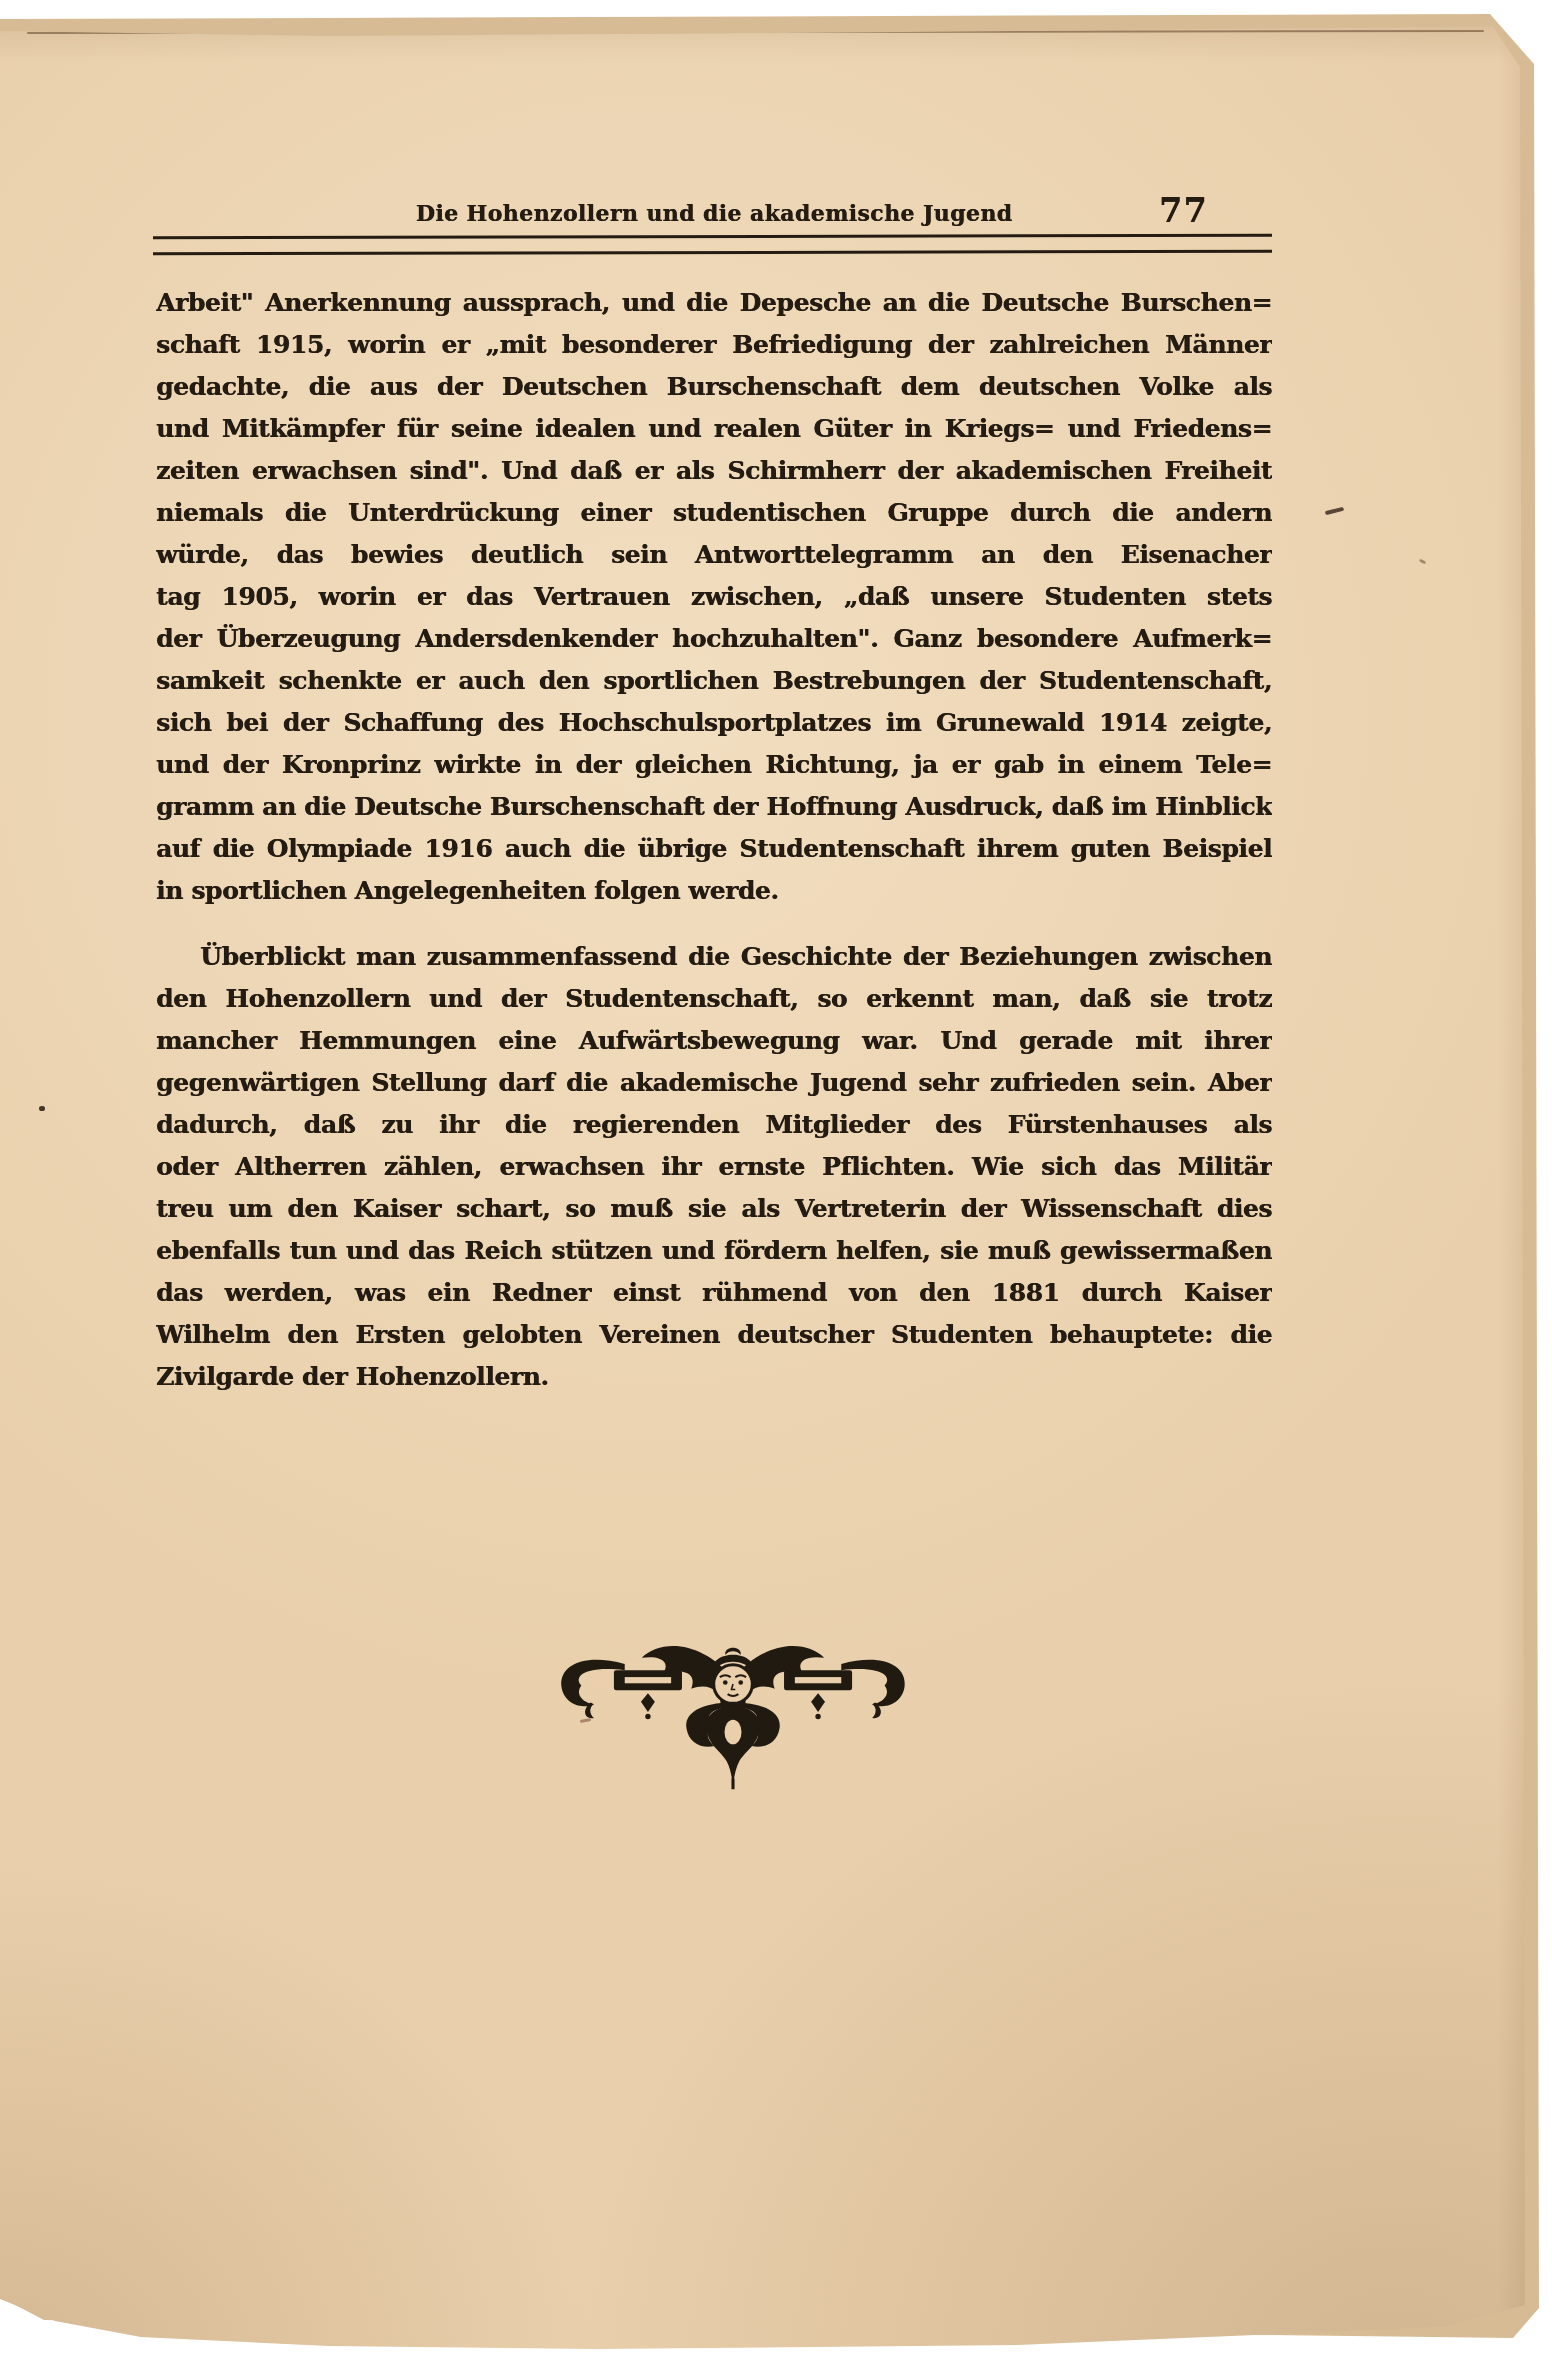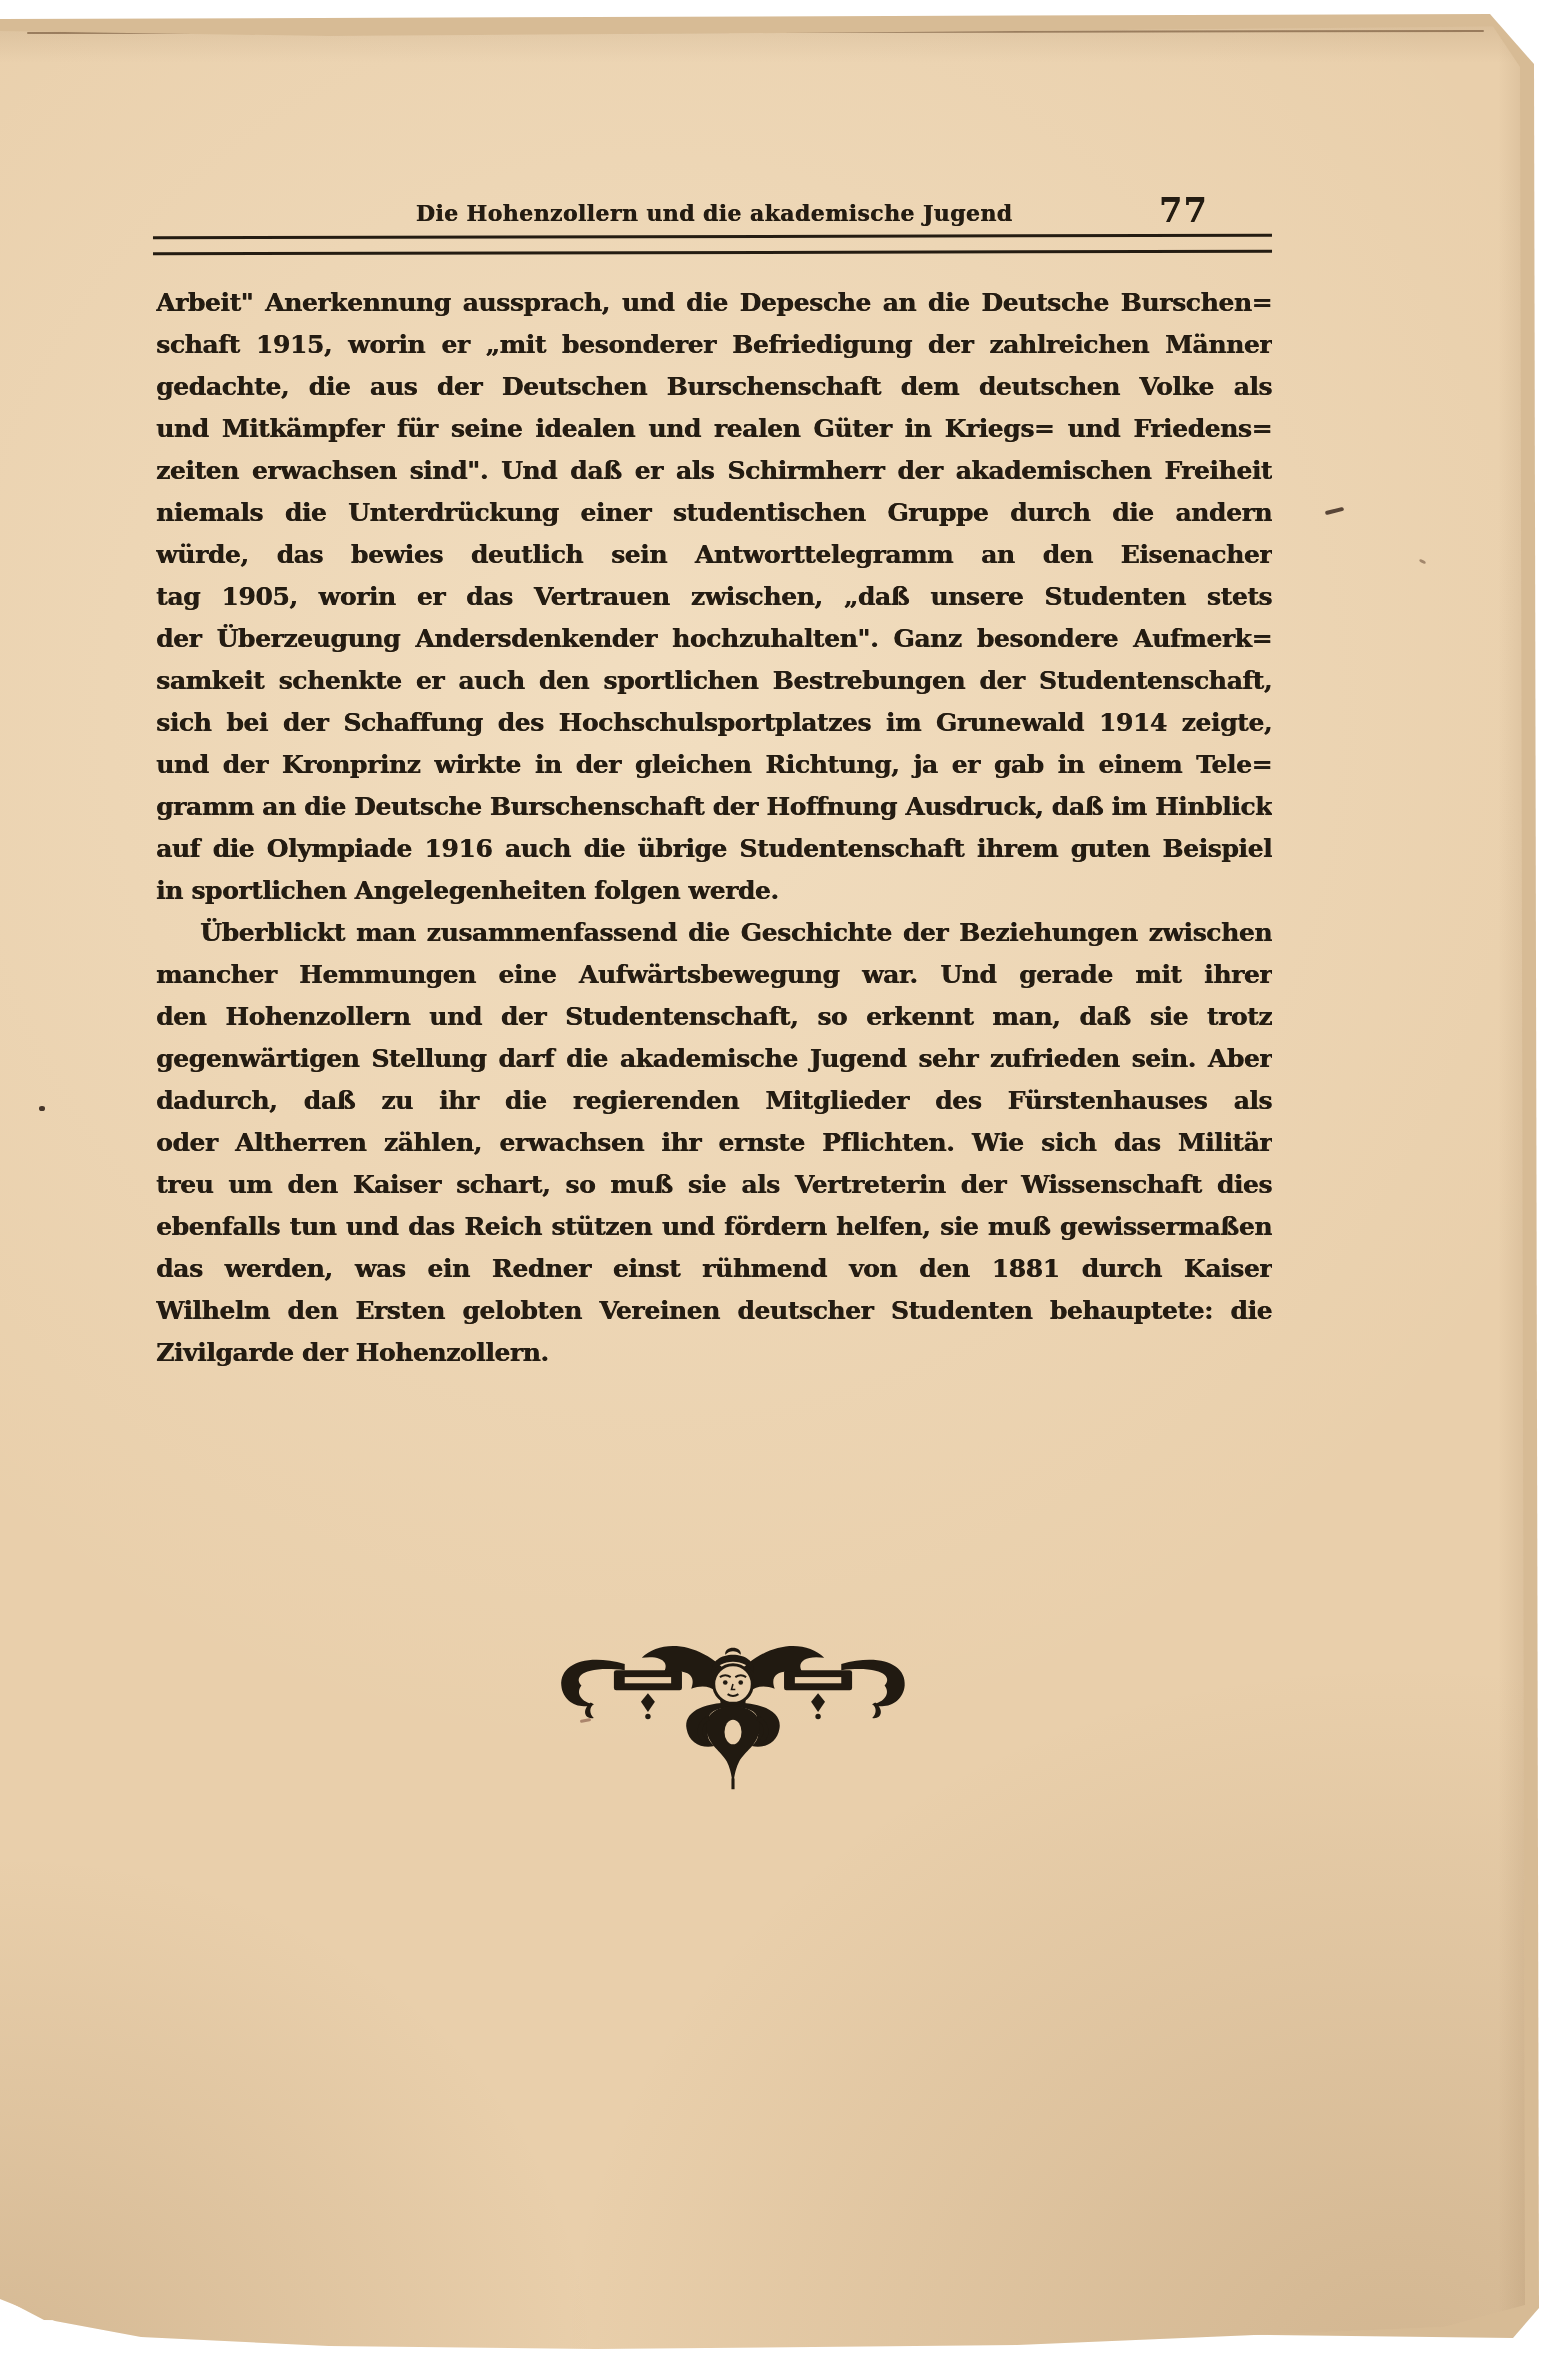--- a/index.html
+++ b/index.html
@@ -54,21 +54,21 @@
   .textblock {
     position:absolute; left:156px; top:282px; width:1116px;
     font-size:25px; letter-spacing:-0.4px; font-weight:bold;
   }
   .tline {
     height:42px; line-height:42px;
     text-align:justify; text-align-last:justify;
     overflow:hidden; white-space:normal;
   }
   .tline.last { text-align-last:left; }
-  .tline.indent { text-indent:44px; }
+  .tline.indent { text-indent:44px;margin-top:24px; }
 
   .vignette { position:absolute; left:547px; top:1616px; }
 
   
   .mark-dash {
     position:absolute; left:1325px; top:509px; width:19px; height:3.9px;
     background:#3f2d22; border-radius:2.3px; transform:rotate(-14deg); opacity:0.85;
   }
   .speck1 { position:absolute; left:39px;  top:1106px; width:5.5px;  height:4.7px; background:#46362a; border-radius:50%; }
   .speck2 { position:absolute; left:1419px; top:560px; width:7px;  height:3.1px; background:rgba(90,60,40,0.5); border-radius:50%; transform:rotate(30deg); }
@@ -97,22 +97,22 @@
     <div class="tline">würde, das bewies deutlich sein Antworttelegramm an den Eisenacher Studenten=</div>
     <div class="tline">tag 1905, worin er das Vertrauen zwischen, „daß unsere Studenten stets</div>
     <div class="tline">der Überzeugung Andersdenkender hochzuhalten". Ganz besondere Aufmerk=</div>
     <div class="tline">samkeit schenkte er auch den sportlichen Bestrebungen der Studentenschaft, wie</div>
     <div class="tline">sich bei der Schaffung des Hochschulsportplatzes im Grunewald 1914 zeigte,</div>
     <div class="tline">und der Kronprinz wirkte in der gleichen Richtung, ja er gab in einem Tele=</div>
     <div class="tline">gramm an die Deutsche Burschenschaft der Hoffnung Ausdruck, daß im Hinblick</div>
     <div class="tline">auf die Olympiade 1916 auch die übrige Studentenschaft ihrem guten Beispiel</div>
     <div class="tline last">in sportlichen Angelegenheiten folgen werde.</div>
     <div class="tline indent">Überblickt man zusammenfassend die Geschichte der Beziehungen zwischen</div>
+    <div class="tline">den Hohenzollern und der Studentenschaft, so erkennt man, daß sie trotz</div>
     <div class="tline">mancher Hemmungen eine Aufwärtsbewegung war. Und gerade mit ihrer</div>
-    <div class="tline">den Hohenzollern und der Studentenschaft, so erkennt man, daß sie trotz</div>
     <div class="tline">gegenwärtigen Stellung darf die akademische Jugend sehr zufrieden sein. Aber</div>
     <div class="tline">dadurch, daß zu ihr die regierenden Mitglieder des Fürstenhauses als Studierende</div>
     <div class="tline">oder Altherren zählen, erwachsen ihr ernste Pflichten. Wie sich das Militär</div>
     <div class="tline">treu um den Kaiser schart, so muß sie als Vertreterin der Wissenschaft dies</div>
     <div class="tline">ebenfalls tun und das Reich stützen und fördern helfen, sie muß gewissermaßen</div>
     <div class="tline">das werden, was ein Redner einst rühmend von den 1881 durch Kaiser</div>
     <div class="tline">Wilhelm den Ersten gelobten Vereinen deutscher Studenten behauptete: die</div>
     <div class="tline last">Zivilgarde der Hohenzollern.</div>
   </div>
 

